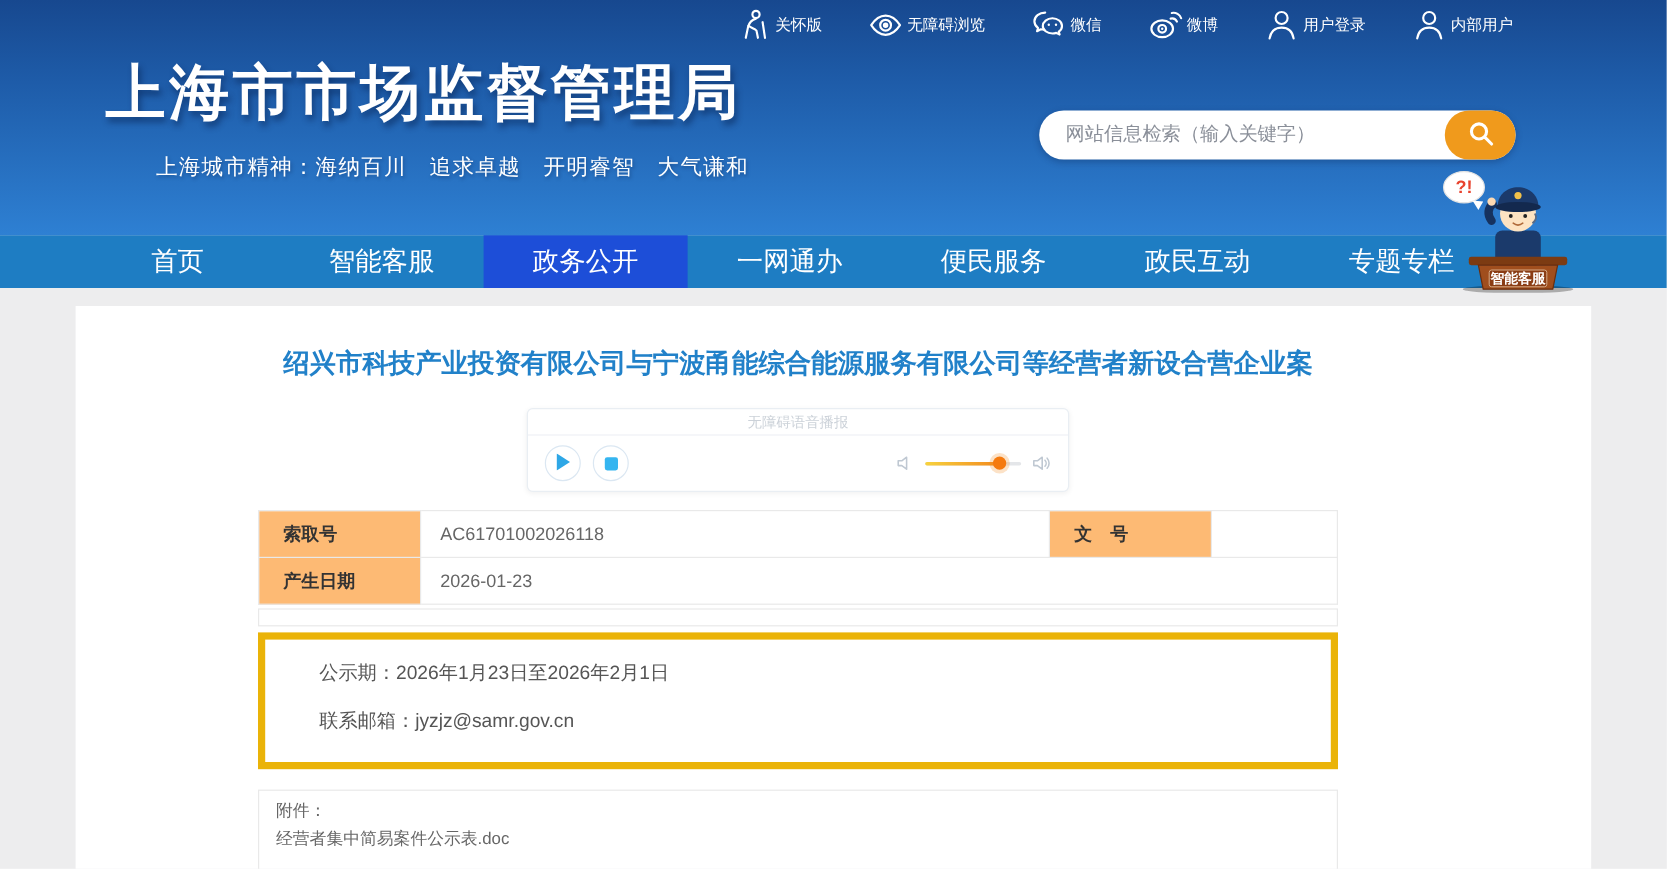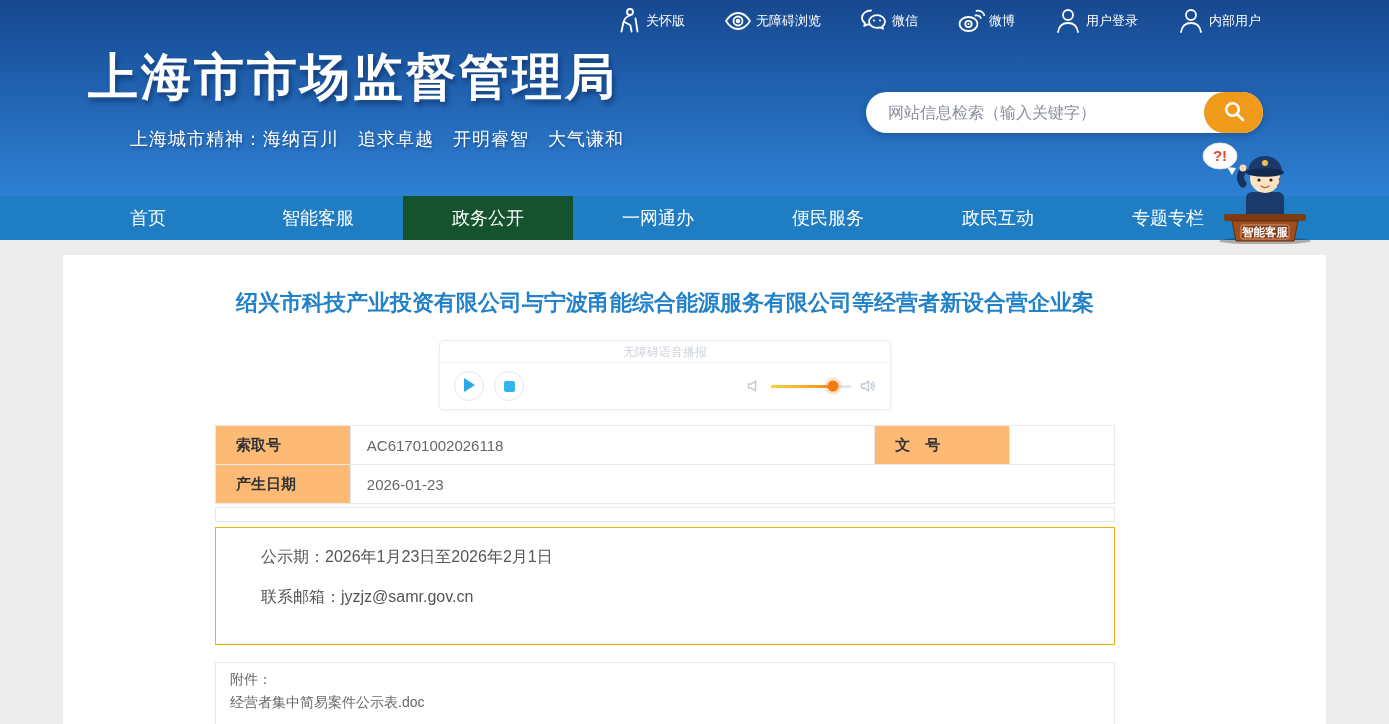--- a/index.html
+++ b/index.html
@@ -30,22 +30,22 @@
   .search input::placeholder { color:#8a8f99; }
   .search-btn { position:absolute; right:0; top:0; width:59px; height:41px;
     border:none; background:#f09a1c; border-radius:21px; cursor:pointer;
     display:flex; align-items:center; justify-content:center; }
   .search-btn svg { width:24px; height:24px; }
   .mascot { position:absolute; right:56px; top:140px; width:134px; height:104px;
     z-index:6; cursor:pointer; }
   
   .nav { display:flex; height:44px; background:#1e7dc3; padding-left:63px; }
   .nav-item { width:170px; line-height:44px; text-align:center; color:#fff;
-    font-size:18px; text-decoration:none; cursor:pointer; }
-  .nav-item.active { background:#14532d; }
+    font-size:22px; text-decoration:none; cursor:pointer; }
+  .nav-item.active { background:#1d4ed8; }
   
   .page { padding-top:15px; }
   .card { background:#fff; margin:0 63px; height:620px; }
   .inner { width:900px; margin-left:152px; }
   .article-title { margin:0; padding-top:30px; font-size:22px; line-height:35px;
     color:#2181c9; text-align:center; font-weight:bold; }
   
   .audio-player { width:452px; margin:20px auto 0; border:1px solid #e9eef3;
     border-radius:5px; background:#fff; box-shadow:0 1px 4px rgba(0,0,0,.05); }
   .ap-title { height:22px; line-height:22px; text-align:center; font-size:12px;
@@ -65,22 +65,22 @@
   .vol-handle { position:absolute; left:77%; top:50%; transform:translate(-50%,-50%);
     width:11px; height:11px; border-radius:50%; background:#f57a0f;
     box-shadow:0 0 0 3px rgba(245,140,30,.25); cursor:grab; }
   
   .meta-table { width:900px; border-collapse:collapse; margin-top:15px; font-size:15px; }
   .meta-table td { border:1px solid #e9e9e9; height:39px; padding:0; }
   .meta-table td.label { width:135px; background:#fdba74; color:#333;
     font-weight:bold; padding-left:20px; }
   .meta-table td.value { padding-left:16px; color:#666; }
   .spacer-row { height:15px; border:1px solid #e9e9e9; margin-top:3px; }
-  .notice-box { border:1px solid #eab308; margin-top:5px;
-    padding:18px 20px 36px 45px; font-size:16px; color:#555; }
+  .notice-box { border:6px solid #eab308; margin-top:5px;
+    padding:18px 20px 22px 45px; font-size:16px; color:#555; }
   .notice-box p { margin:0; line-height:22px; }
   .notice-box p + p { margin-top:18px; }
   .attach-box { border:1px solid #e9e9e9; margin-top:17px;
     padding:8px 14px 60px; font-size:14px; color:#666; }
   .attach-file { margin-top:5px; cursor:pointer; }
 </style>
 </head>
 <body>
 
 <div class="header">

